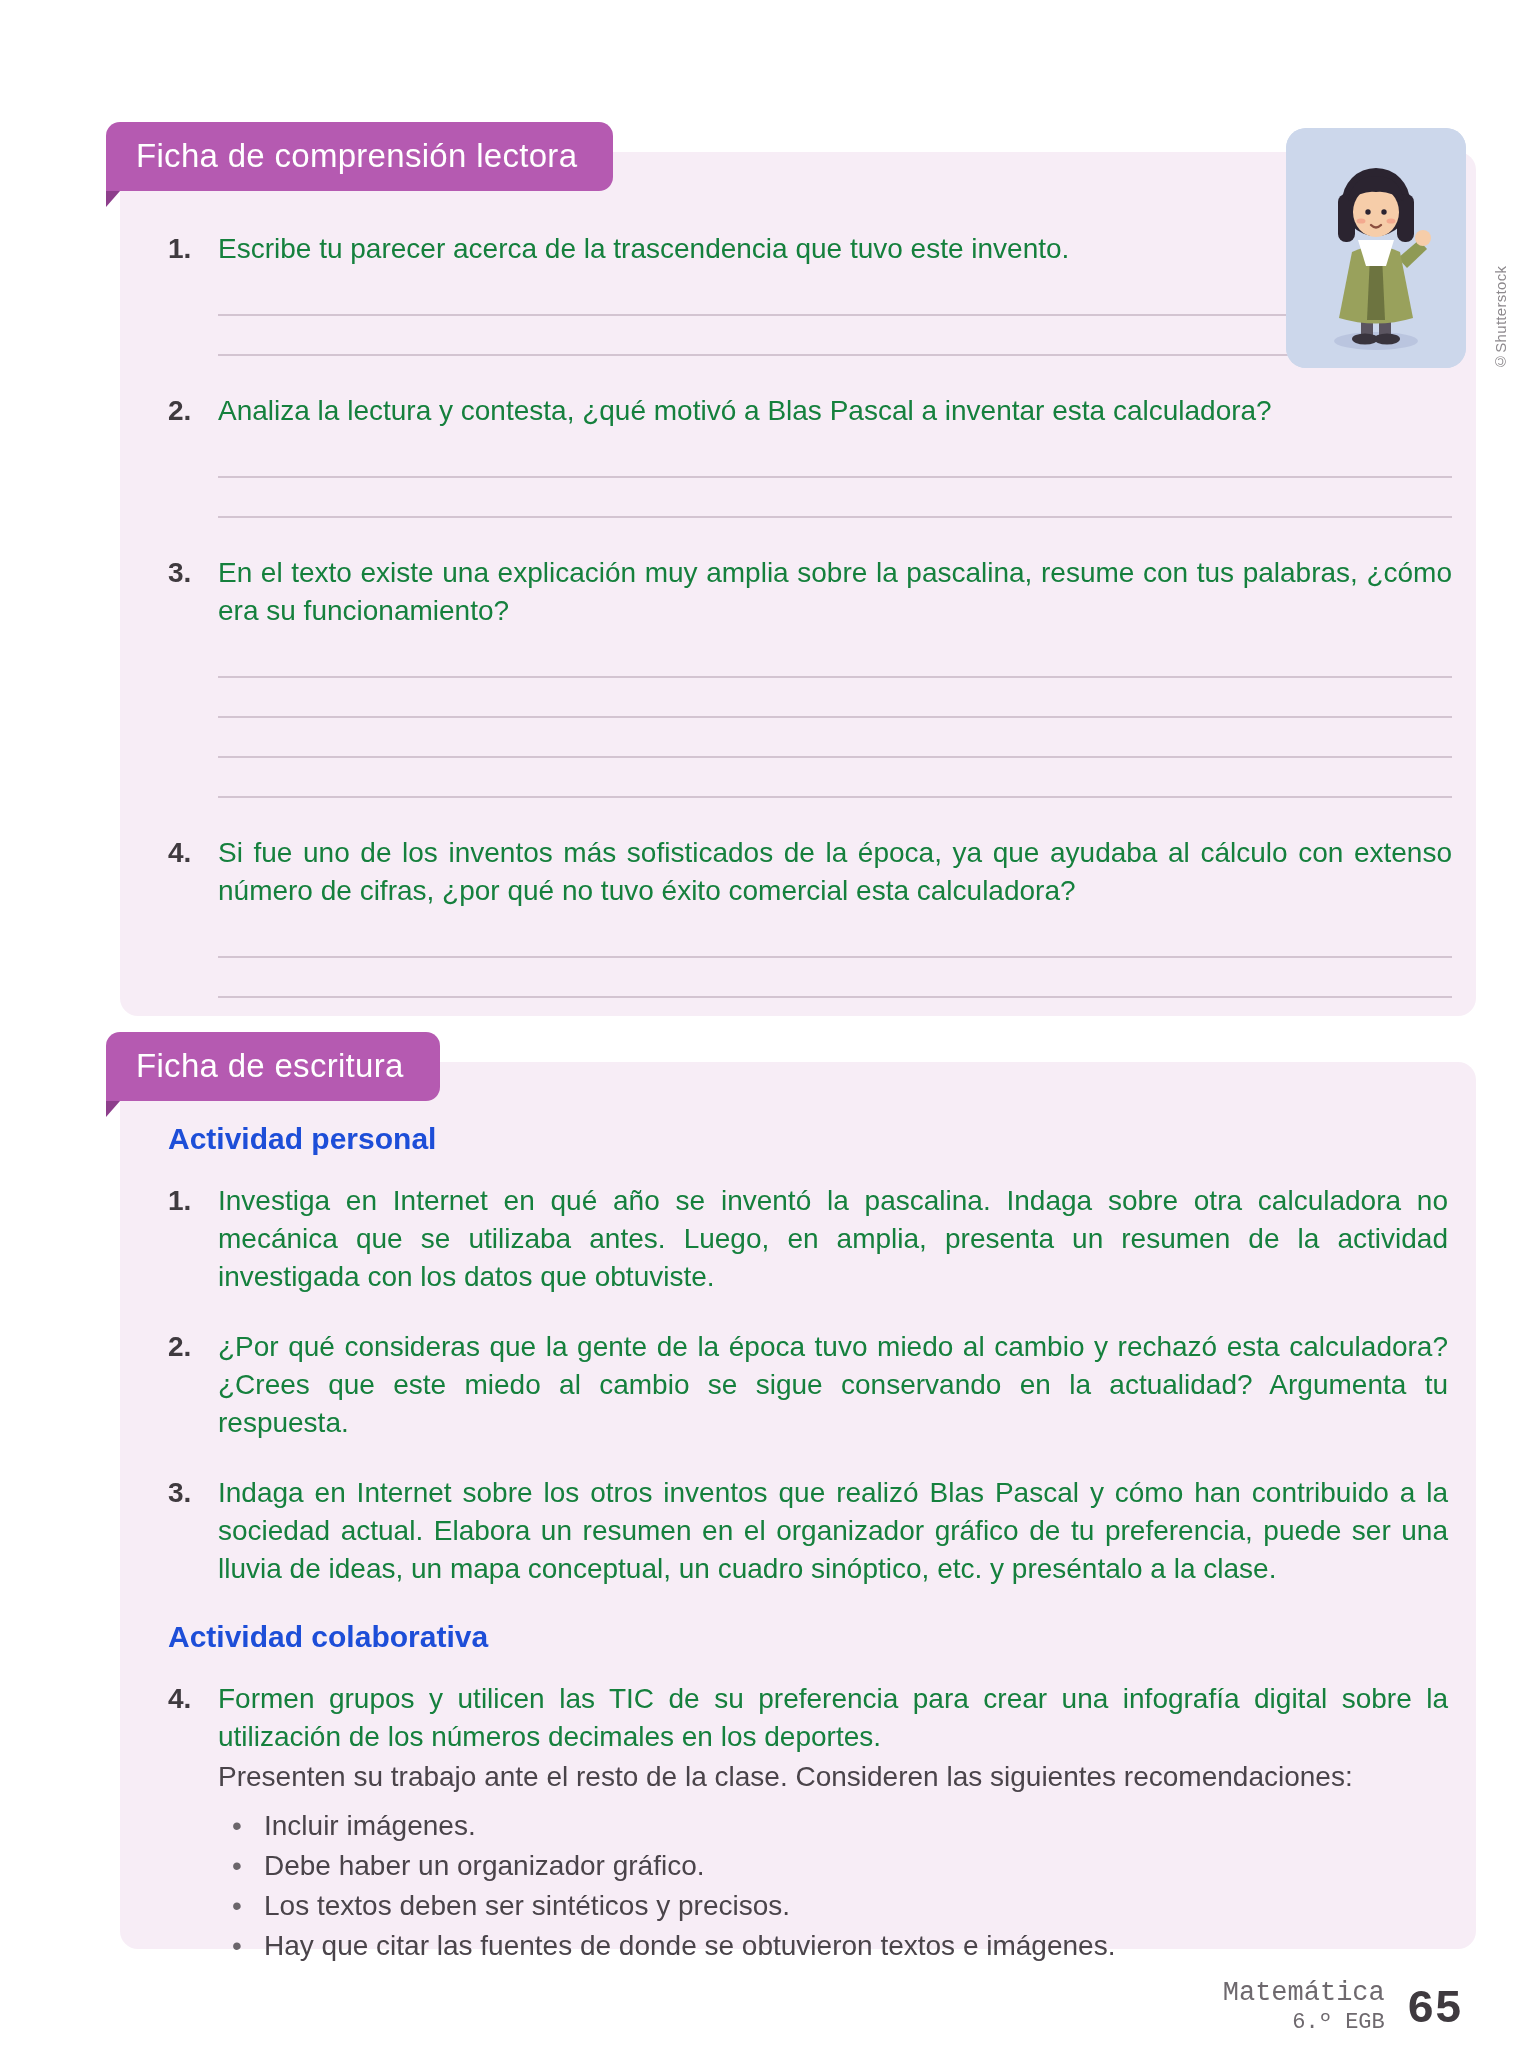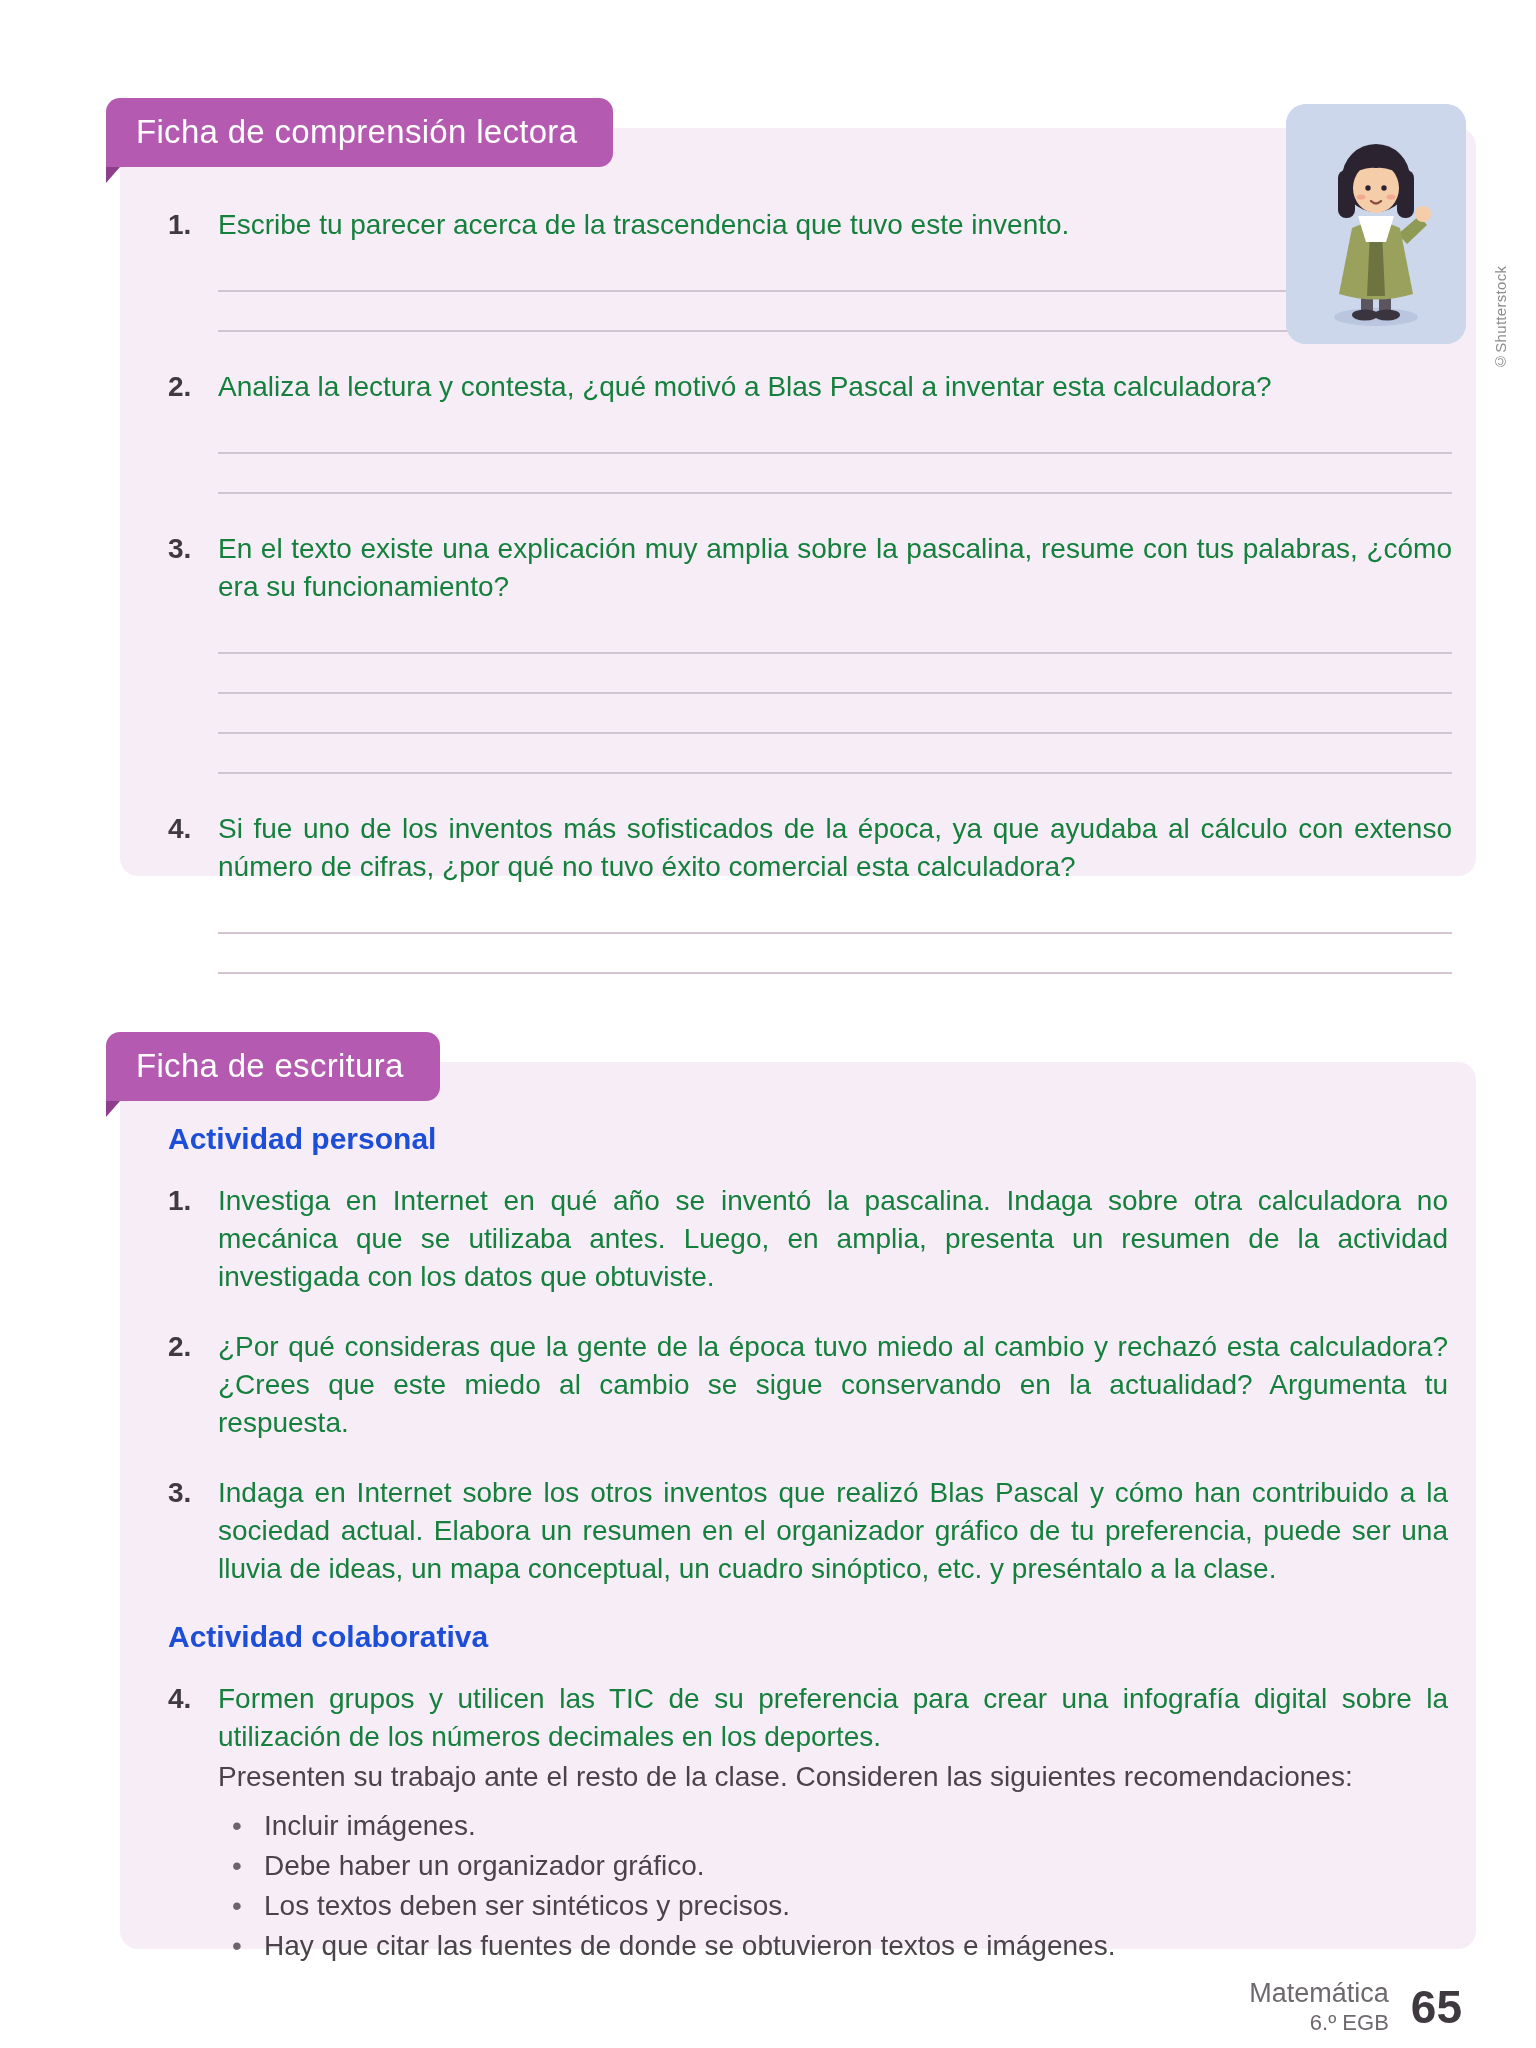--- a/index.html
+++ b/index.html
@@ -12,21 +12,21 @@
     overflow: hidden;
   }
 
   .panel {
     position: absolute;
     left: 120px;
     width: 1356px;
     background: #f7edf6;
     border-radius: 18px;
   }
-  .panel-reading { top: 128px; height: 748px; padding: 78px 24px 16px 48px; }
+  .panel-reading { top: 152px; height: 864px; padding: 78px 24px 16px 48px; }
   .panel-writing { top: 1062px; height: 887px; padding: 60px 28px 24px 48px; }
 
   .tab {
     position: absolute;
     left: -14px;
     top: -30px;
     background: #b55ab1;
     color: #ffffff;
     font-size: 33px;
     padding: 15px 36px 16px 30px;
@@ -99,22 +99,23 @@
   .bullets { margin-top: 10px; }
   .bullet { display: flex; font-size: 28px; line-height: 40px; color: #4a444a; }
   .bullet .dot { width: 46px; padding-left: 14px; flex-shrink: 0; color: #6b656b; }
   .bullet .dot::before { content: "\2022"; }
 
   .footer {
     position: absolute;
     right: 74px;
     bottom: 12px;
     display: flex;
-    align-items: center;
+    align-items: flex-end;
     gap: 22px;
+    font-family: Liberation Mono, monospace;
   }
   .footer .meta { text-align: right; color: #6e696e; line-height: 1.18; }
   .meta .subject { font-size: 27px; }
   .meta .grade { font-size: 22px; }
   .pagenum { font-size: 46px; font-weight: bold; color: #3f3a3f; }
 </style>
 </head>
 <body>
 
 <section class="panel panel-reading">

